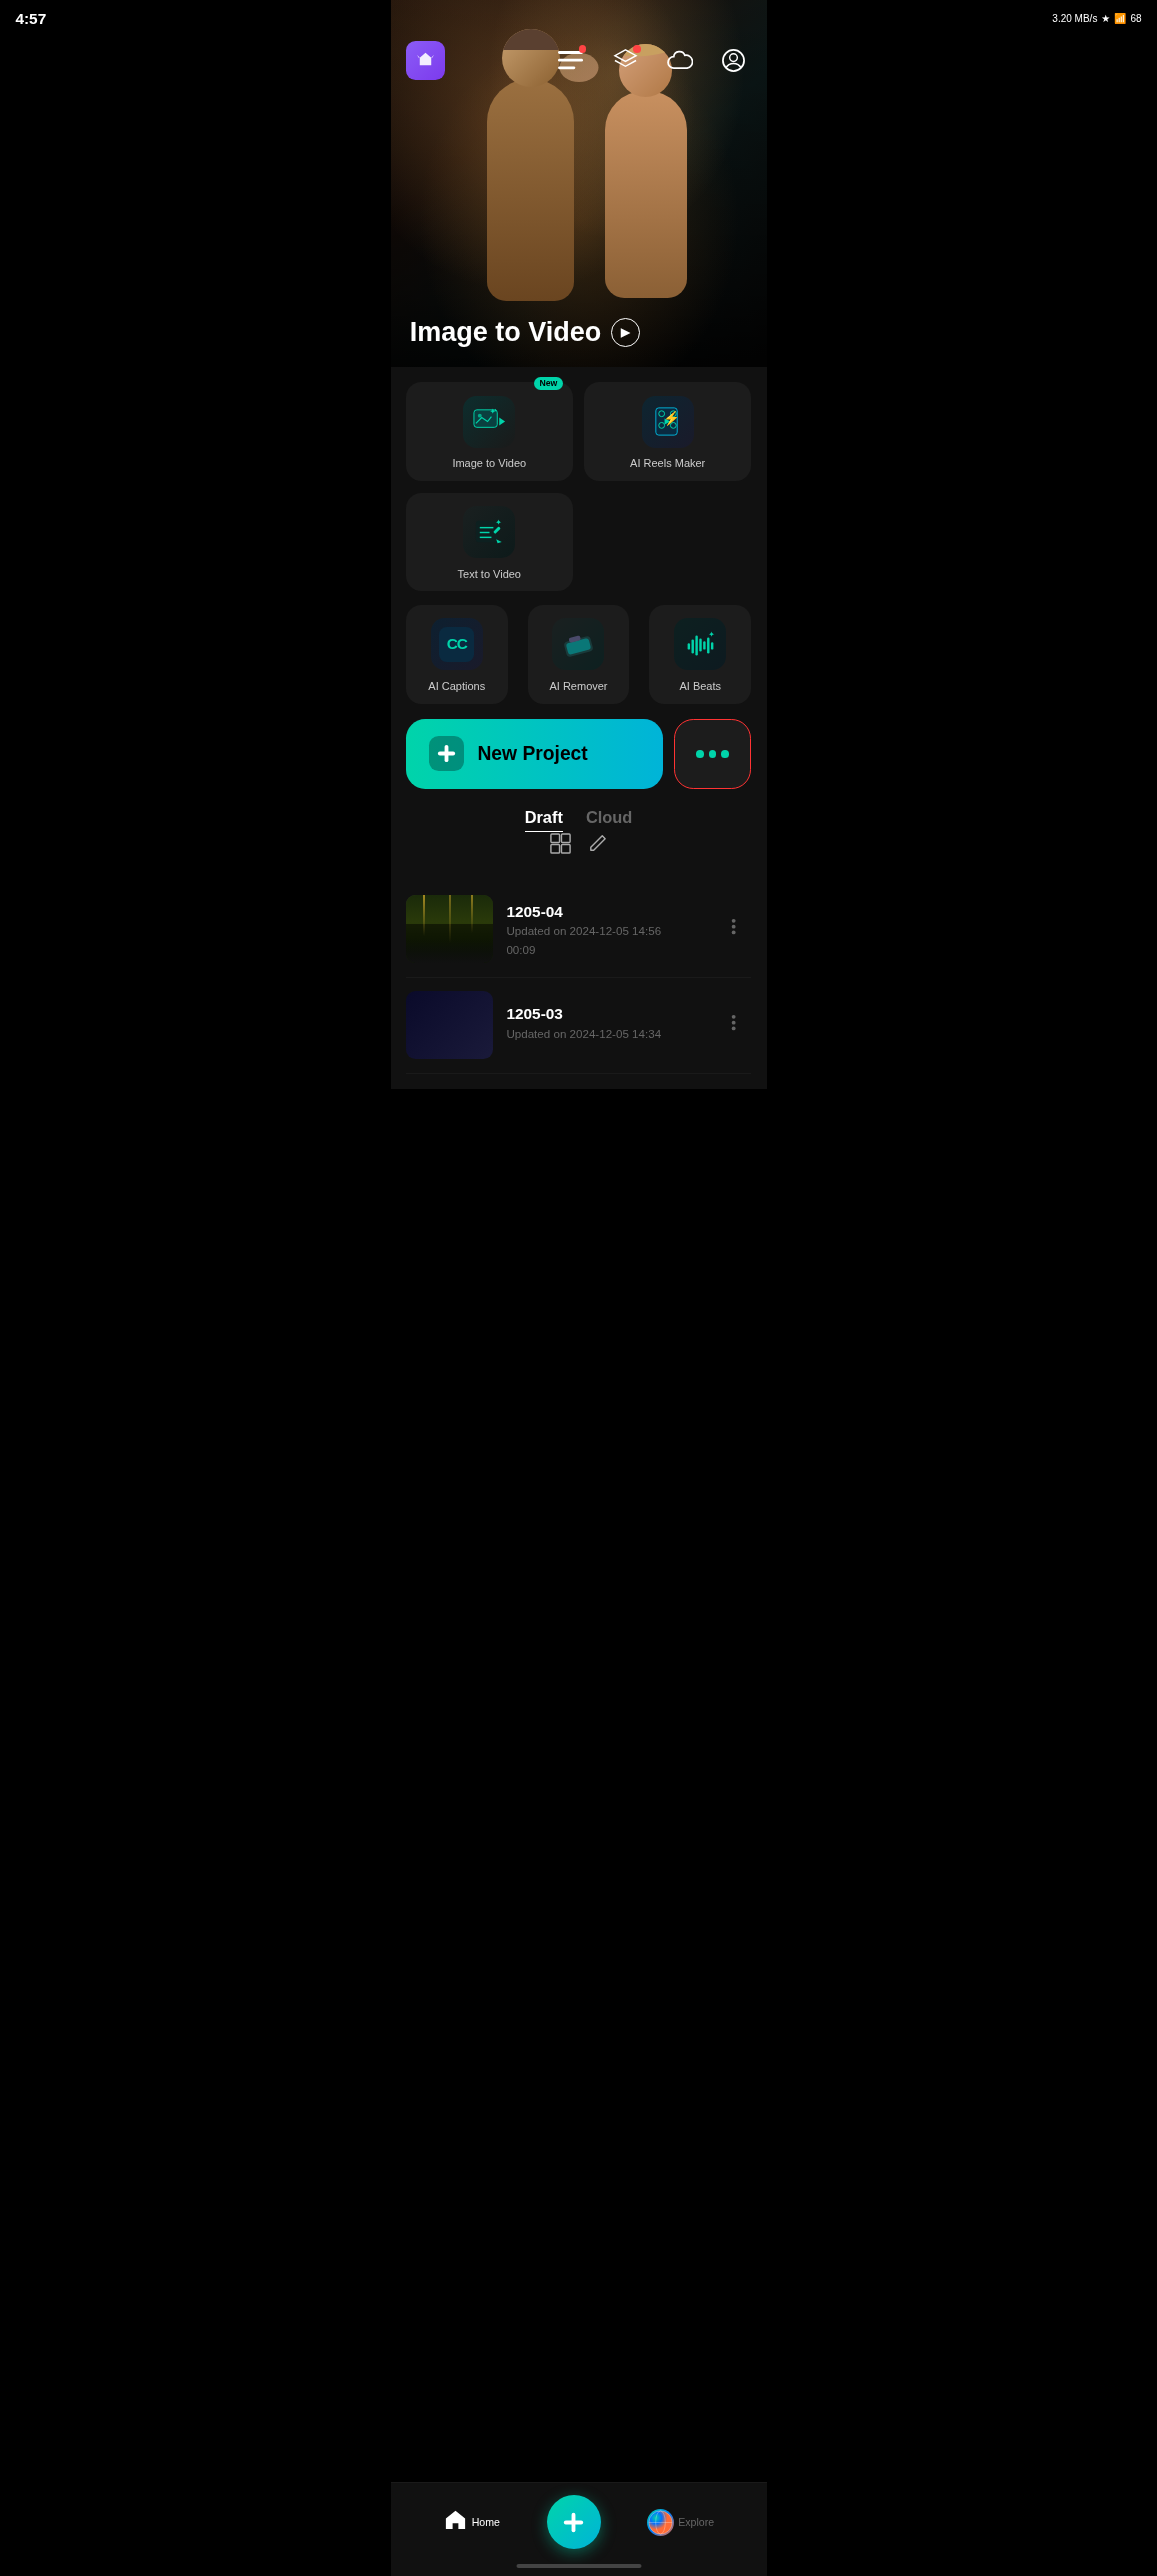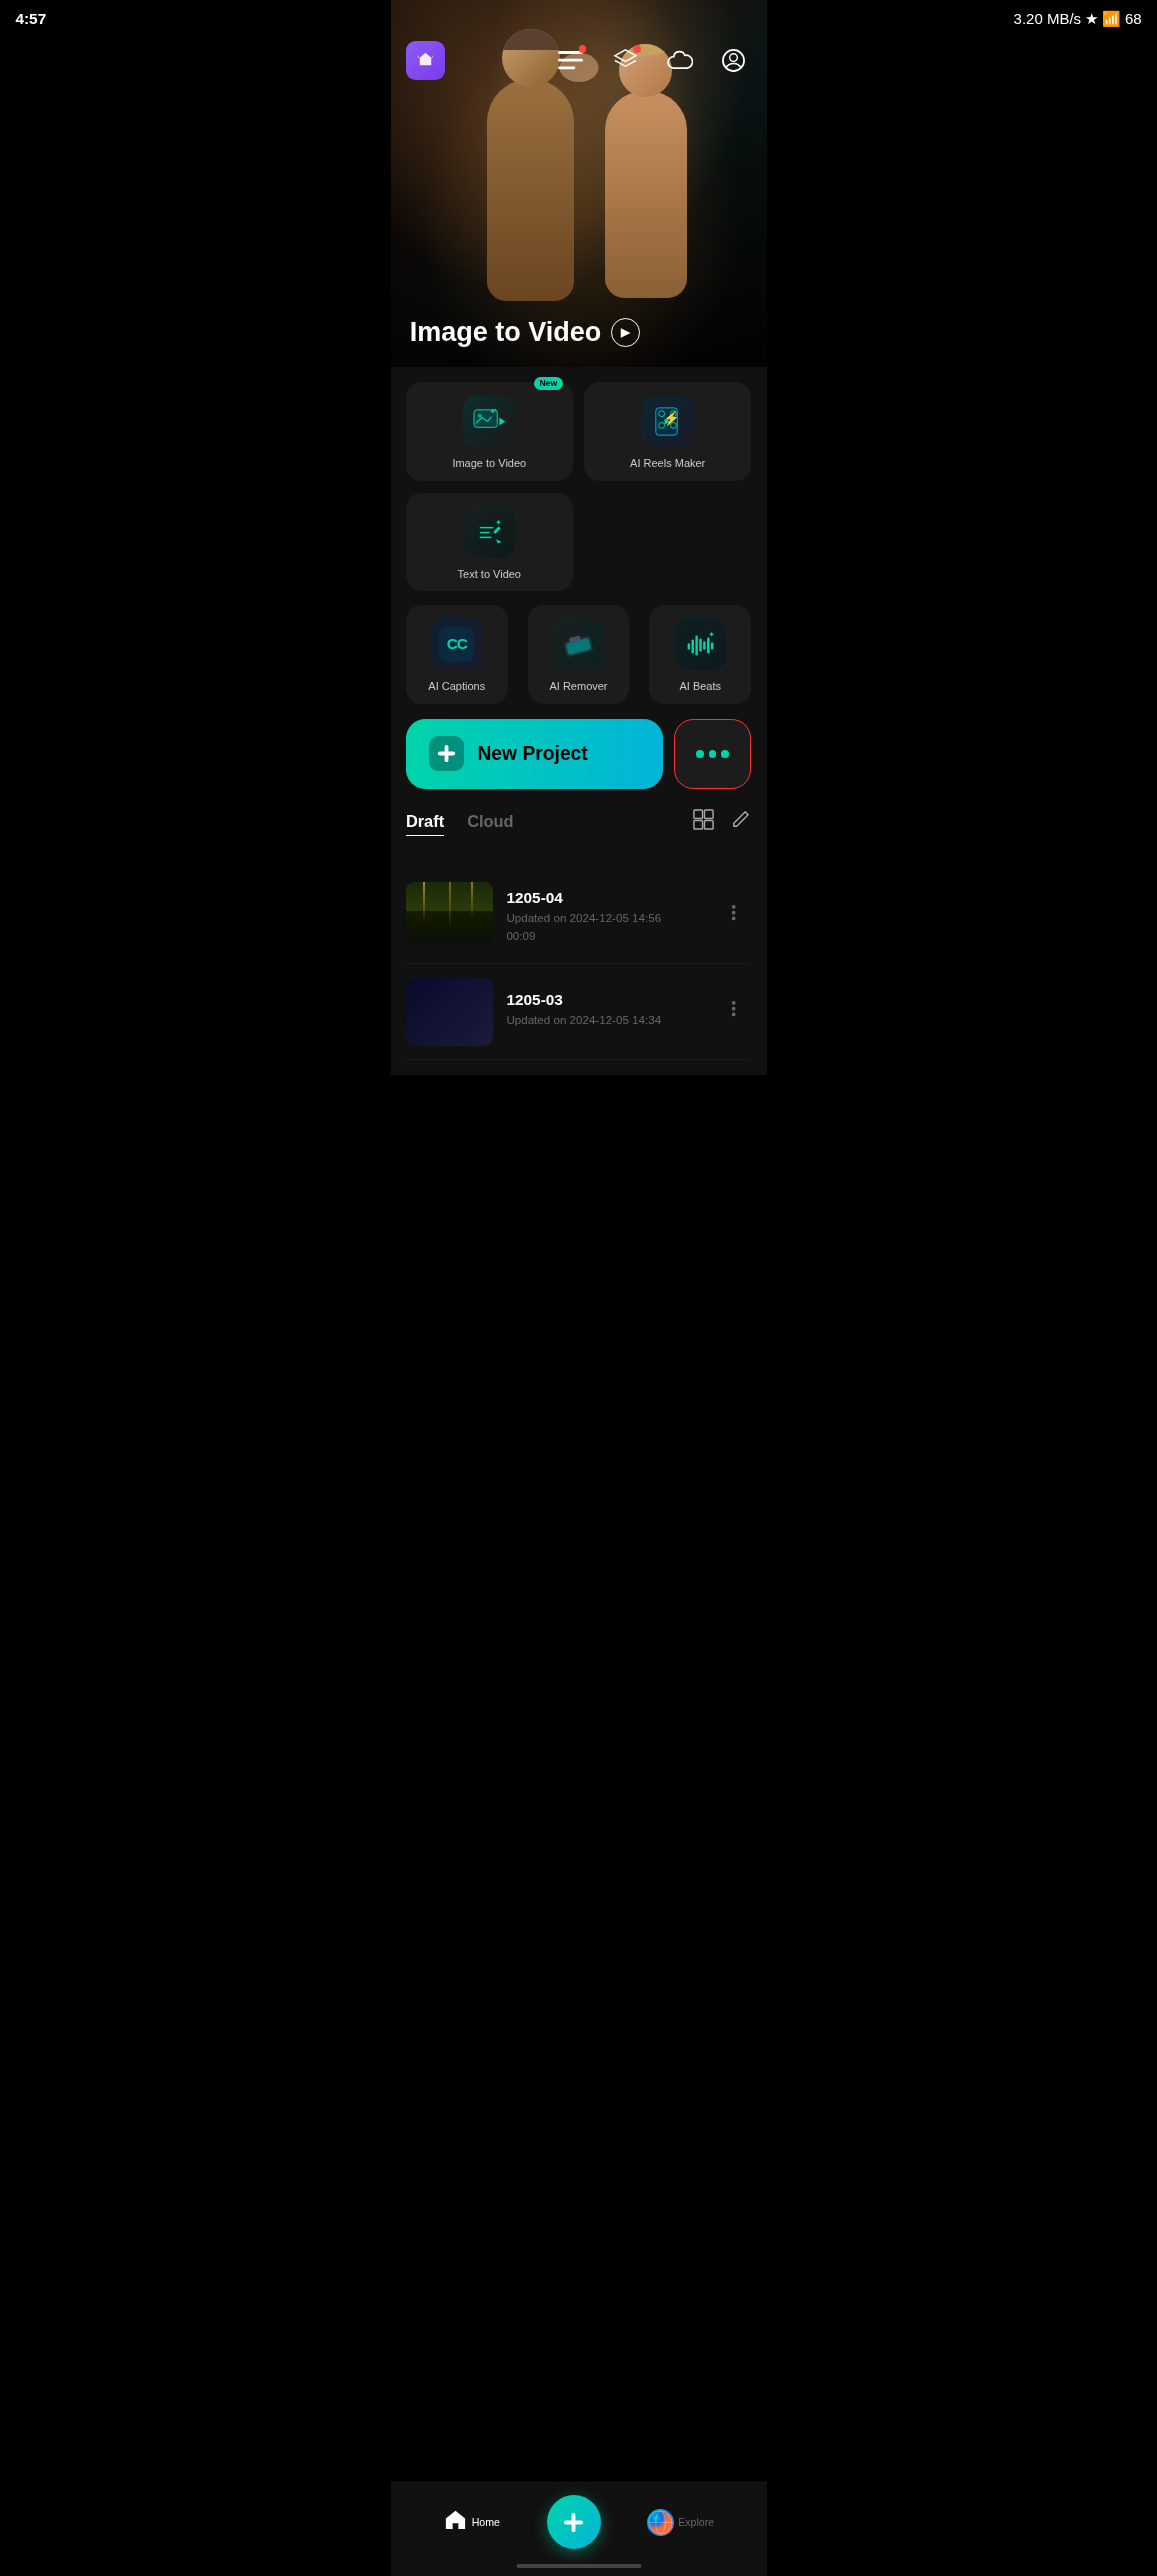--- a/index.html
+++ b/index.html
@@ -35,21 +35,21 @@
 
     .status-icons {
       display: flex;
       align-items: center;
       gap: 3.9px;
       font-size: 10.6px;
       color: #fff;
     }
 
     .status-icons span {
-      font-size: 15px;
+      font-size: 10px;
     }
 
     
     .hero-section {
       position: relative;
       width: 100%;
       height: 367px;
       overflow: hidden;
     }
 
@@ -287,23 +287,24 @@
     .dot {
       width: 7.7px;
       height: 7.7px;
       background: #00d4aa;
       border-radius: 50%;
     }
 
     
     .tabs-row {
       display: flex;
-      align-items: flex-end;
+      align-items: center;
       justify-content: space-between;
-      margin-bottom: 32px;
+      margin-bottom: 22px;
+      flex-direction: column;
     }
 
     .tabs-left {
       display: flex;
       gap: 23px;
     }
 
     .tab-item {
       font-size: 16.4px;
       font-weight: 600;

